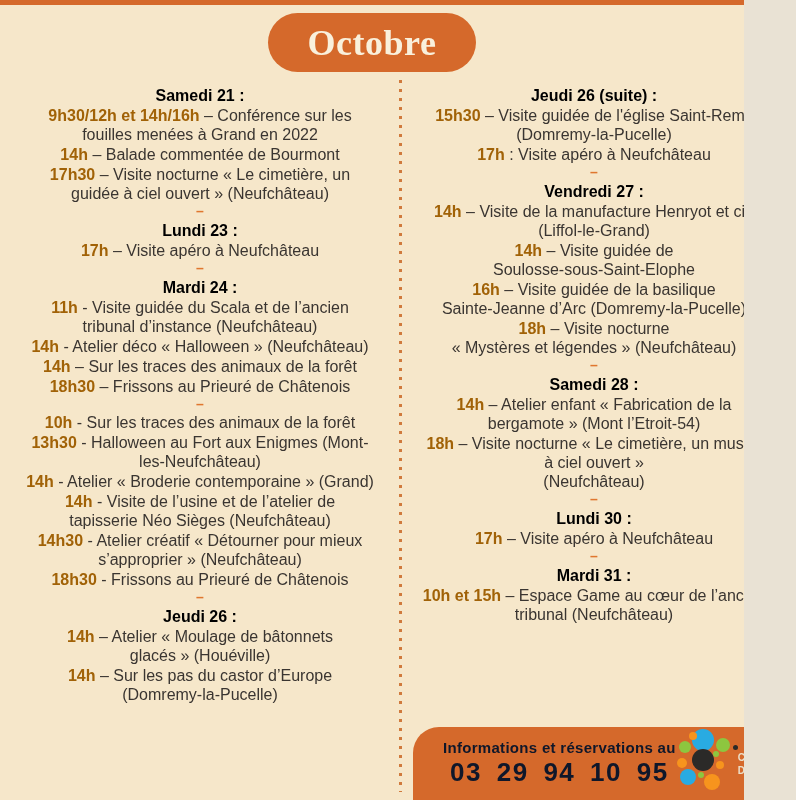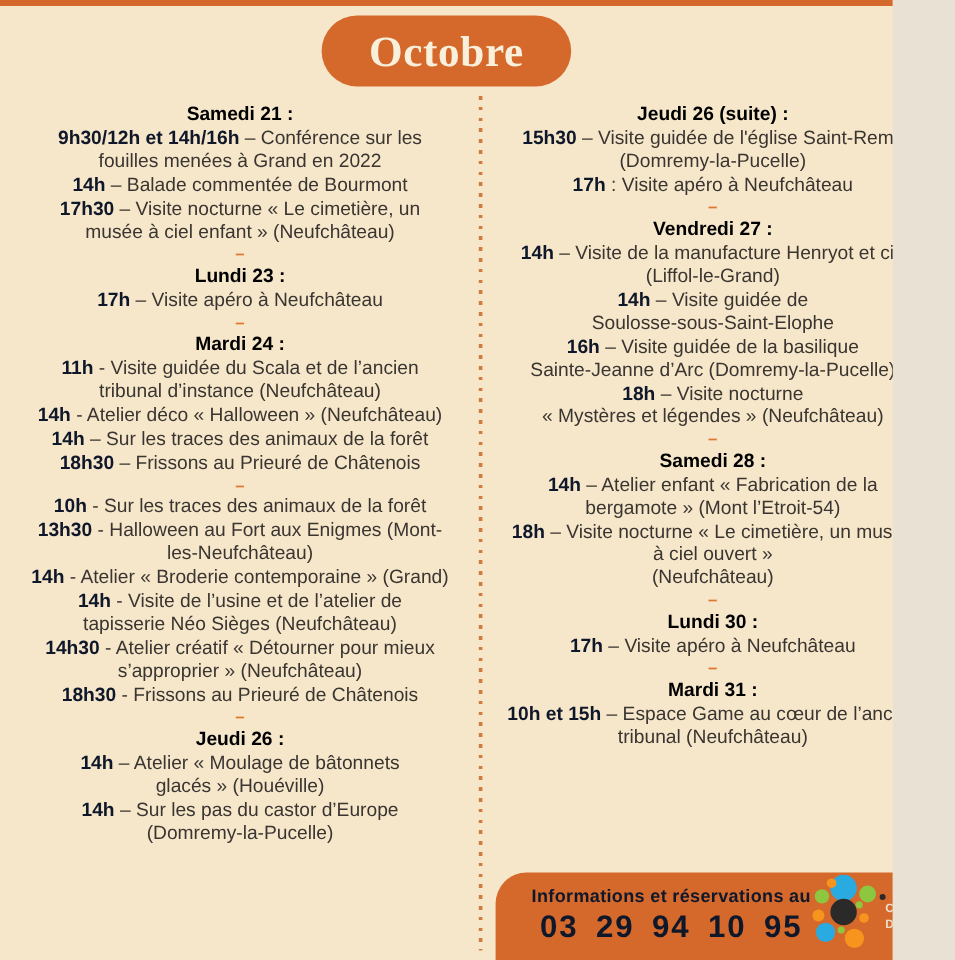--- a/index.html
+++ b/index.html
@@ -16,21 +16,21 @@
   }
   .title-pill span{
     font-family:"Liberation Serif",serif;font-weight:bold;font-size:36px;
     color:#f9f0dc;letter-spacing:.5px;
   }
   .columns{position:absolute;top:84px;left:8px;display:flex;}
   .col{width:384px;text-align:center;font-size:16px;line-height:19px;}
   .col.right{width:376px;margin-left:14px;}
   .day-heading{color:#000000;font-weight:bold;margin:2px 0 1px;}
   .event{margin:1px 0;}
-  .event b{font-weight:700;color:#0f172a;text-align:right;}
+  .event b{font-weight:700;color:#a16207;text-align:right;}
   .desc{white-space:pre-line;}
   .day-sep{color:#e0772f;font-weight:bold;font-size:14px;height:15px;line-height:15px;}
   .divider{
     position:absolute;left:399px;top:80px;height:712px;width:3px;
     background:repeating-linear-gradient(to bottom,#d07a3c 0 3px,transparent 3px 9px);
   }
   .footer{
     position:absolute;left:413px;top:727px;right:0;bottom:0;
     background:#d5692b;border-top-left-radius:26px;
     display:flex;align-items:center;
@@ -59,21 +59,21 @@
   <div class="divider"></div>
 
   <div class="columns">
     <div class="col left" id="col-0">
         <div class="day-block">
           <div class="day-heading">Samedi 21 :</div>
           <div class="event"><b class="time">9h30/12h et 14h/16h</b><span class="desc"> – Conférence sur les
 fouilles menées à Grand en 2022</span></div>
           <div class="event"><b class="time">14h</b><span class="desc"> – Balade commentée de Bourmont</span></div>
           <div class="event"><b class="time">17h30</b><span class="desc"> – Visite nocturne « Le cimetière, un
-musée à ciel enfant » (Neufchâteau)</span></div>
+guidée à ciel ouvert » (Neufchâteau)</span></div>
         </div>
         <div class="day-sep">–</div>
         <div class="day-block">
           <div class="day-heading">Lundi 23 :</div>
           <div class="event"><b class="time">17h</b><span class="desc"> – Visite apéro à Neufchâteau</span></div>
         </div>
         <div class="day-sep">–</div>
         <div class="day-block">
           <div class="day-heading">Mardi 24 :</div>
           <div class="event"><b class="time">11h</b><span class="desc"> - Visite guidée du Scala et de l’ancien

